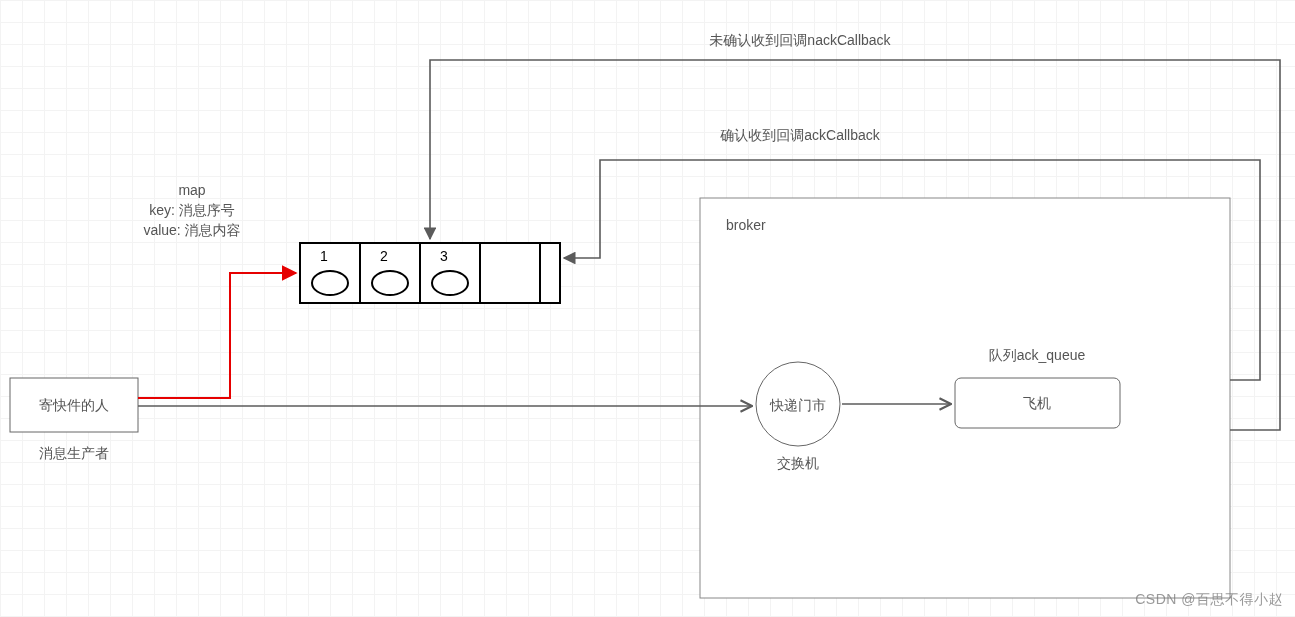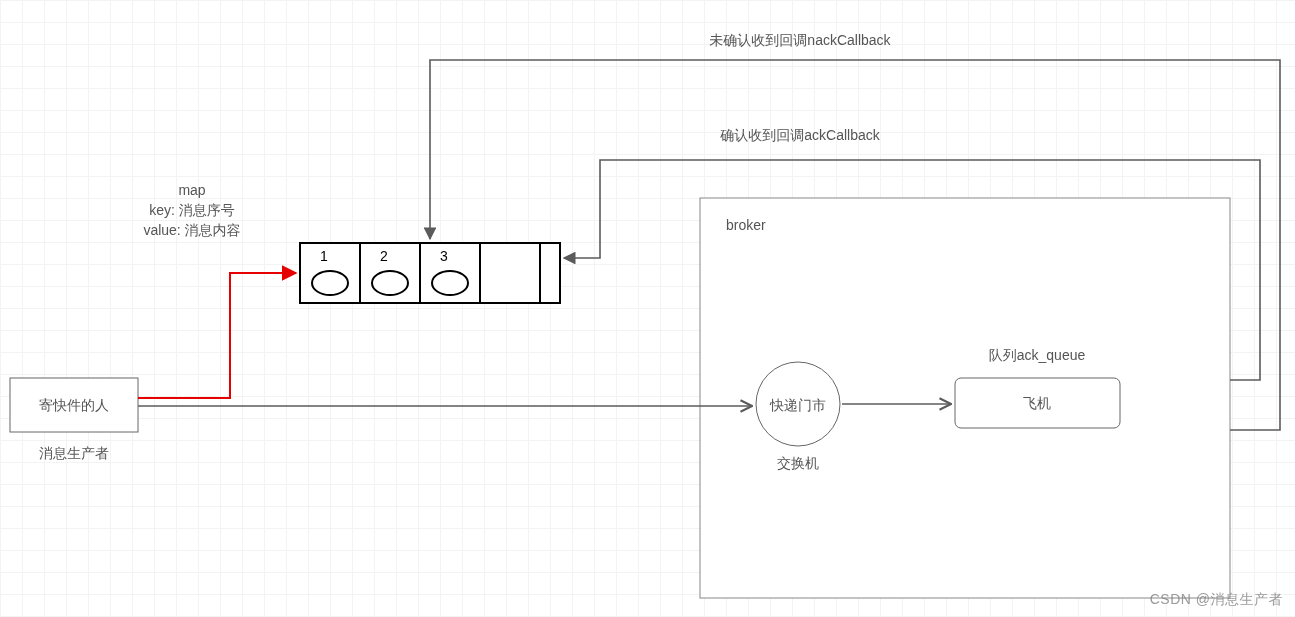--- a/index.html
+++ b/index.html
@@ -124,14 +124,14 @@
 
     <path d="M 842 404 L 951 404" fill="none" stroke="#5b5b5b" stroke-width="1.6" marker-end="url(#arrow-black-open)"></path>
 
     <path d="M 1230 380 L 1260 380 L 1260 160 L 600 160 L 600 258 L 564 258" fill="none" stroke="#5b5b5b" stroke-width="1.6" marker-end="url(#arrow-black)"></path>
     <text x="800" y="140" text-anchor="middle" class="label">确认收到回调ackCallback</text>
 
     <path d="M 1230 430 L 1280 430 L 1280 60 L 430 60 L 430 239" fill="none" stroke="#5b5b5b" stroke-width="1.6" marker-end="url(#arrow-black)"></path>
     <text x="800" y="45" text-anchor="middle" class="label">未确认收到回调nackCallback</text>
   </svg>
 
-  <div class="watermark">CSDN @消息生产者</div>
+  <div class="watermark">CSDN @百思不得小赵</div>
 </div>
 
 </body></html>

